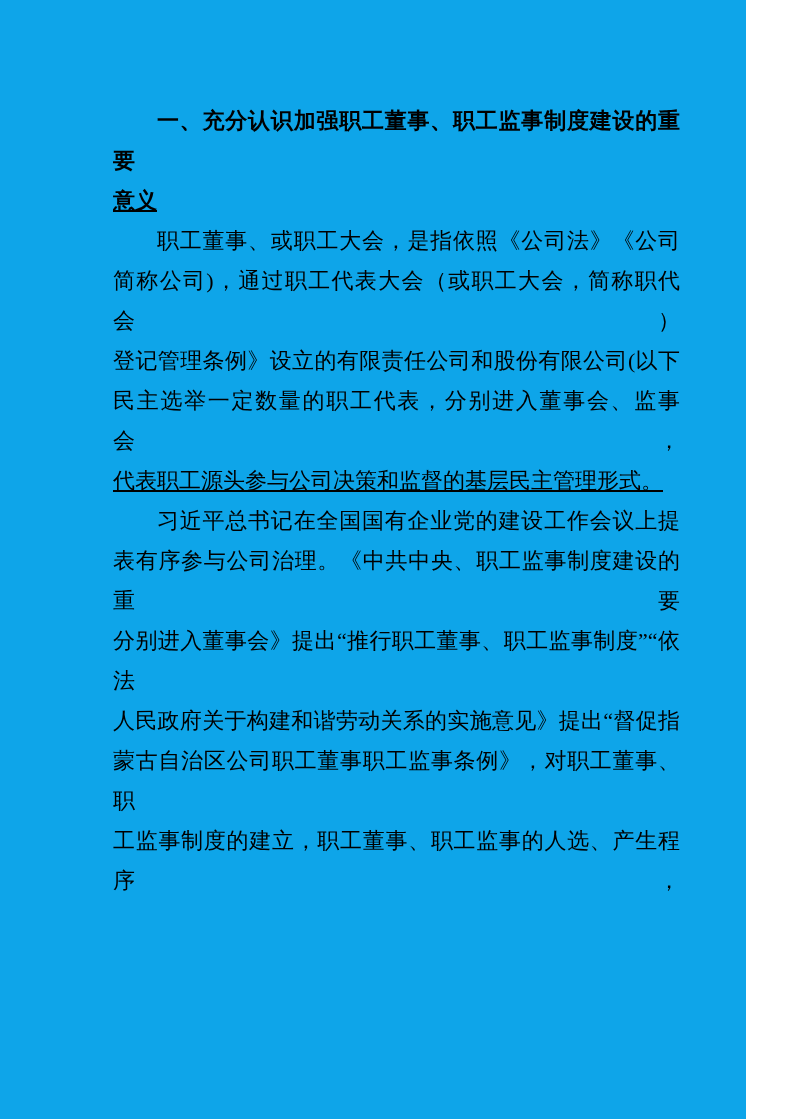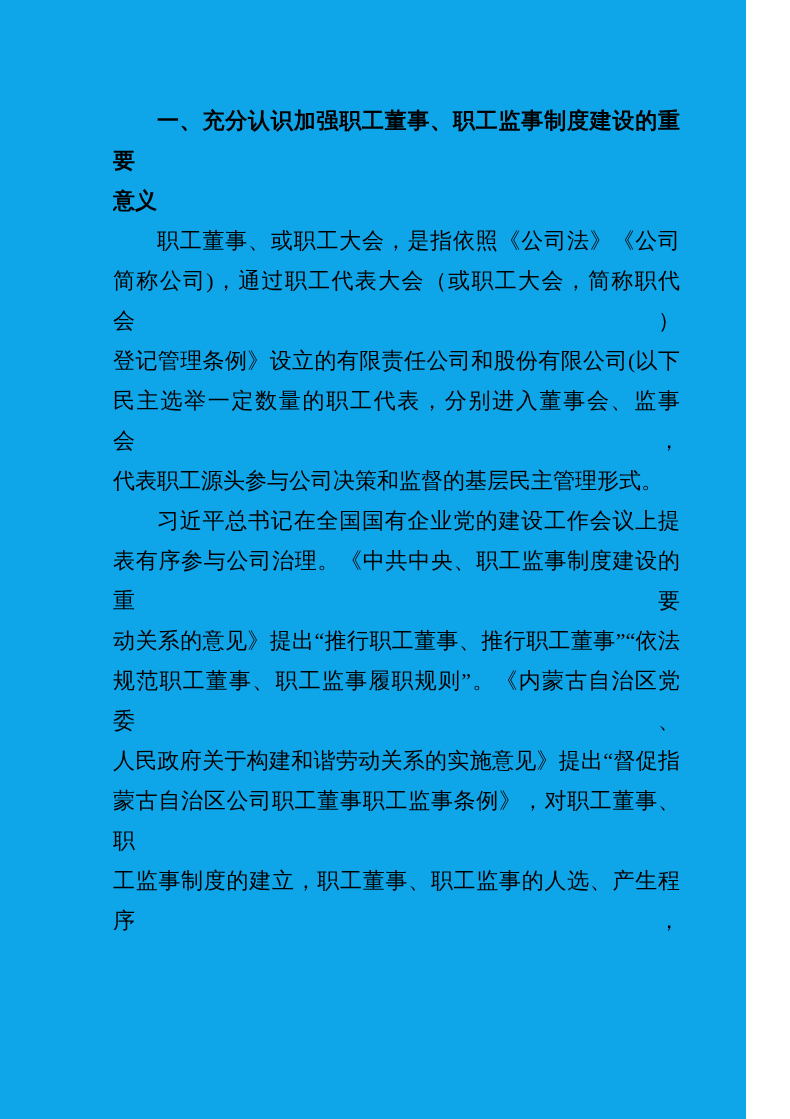--- a/index.html
+++ b/index.html
@@ -24,20 +24,21 @@
     color: #000000;
     text-align: justify;
     letter-spacing: 0px;
     overflow: hidden;
   }
   .line.fill {
     text-align-last: justify;
   }
   .line:not(.fill) {
     text-align-last: left;
+    text-decoration: underline;
   }
   .line.indent {
     text-indent: 2em;
   }
   .heading-line {
     font-family: "Liberation Sans", "DejaVu Sans", sans-serif;
     font-weight: bold;
   }
   .body-line {
     font-family: "Liberation Serif", "DejaVu Serif", serif;
@@ -51,19 +52,18 @@
   <div>
       <div class="line heading-line indent fill">一、充分认识加强职工董事、职工监事制度建设的重要</div>
       <div class="line heading-line">意义</div>
       <div class="line body-line indent fill">职工董事、或职工大会，是指依照《公司法》《公司</div>
       <div class="line body-line fill">简称公司)，通过职工代表大会（或职工大会，简称职代会）</div>
       <div class="line body-line fill">登记管理条例》设立的有限责任公司和股份有限公司(以下</div>
       <div class="line body-line fill">民主选举一定数量的职工代表，分别进入董事会、监事会，</div>
       <div class="line body-line">代表职工源头参与公司决策和监督的基层民主管理形式。</div>
       <div class="line body-line indent fill">习近平总书记在全国国有企业党的建设工作会议上提</div>
       <div class="line body-line fill">表有序参与公司治理。《中共中央、职工监事制度建设的重要</div>
-      <div class="line body-line fill">动关系的意见》提出“推行职工董事、推行职工董事”“依法</div>
-      <div class="line body-line fill">规范职工董事、职工监事履职规则”。《内蒙古自治区党委、</div>
+      <div class="line body-line fill">分别进入董事会》提出“推行职工董事、职工监事制度”“依法</div>
       <div class="line body-line fill">人民政府关于构建和谐劳动关系的实施意见》提出“督促指</div>
       <div class="line body-line fill">蒙古自治区公司职工董事职工监事条例》，对职工董事、职</div>
       <div class="line body-line fill">工监事制度的建立，职工董事、职工监事的人选、产生程序，</div>
     </div>
 </div>
 
 </body></html>

